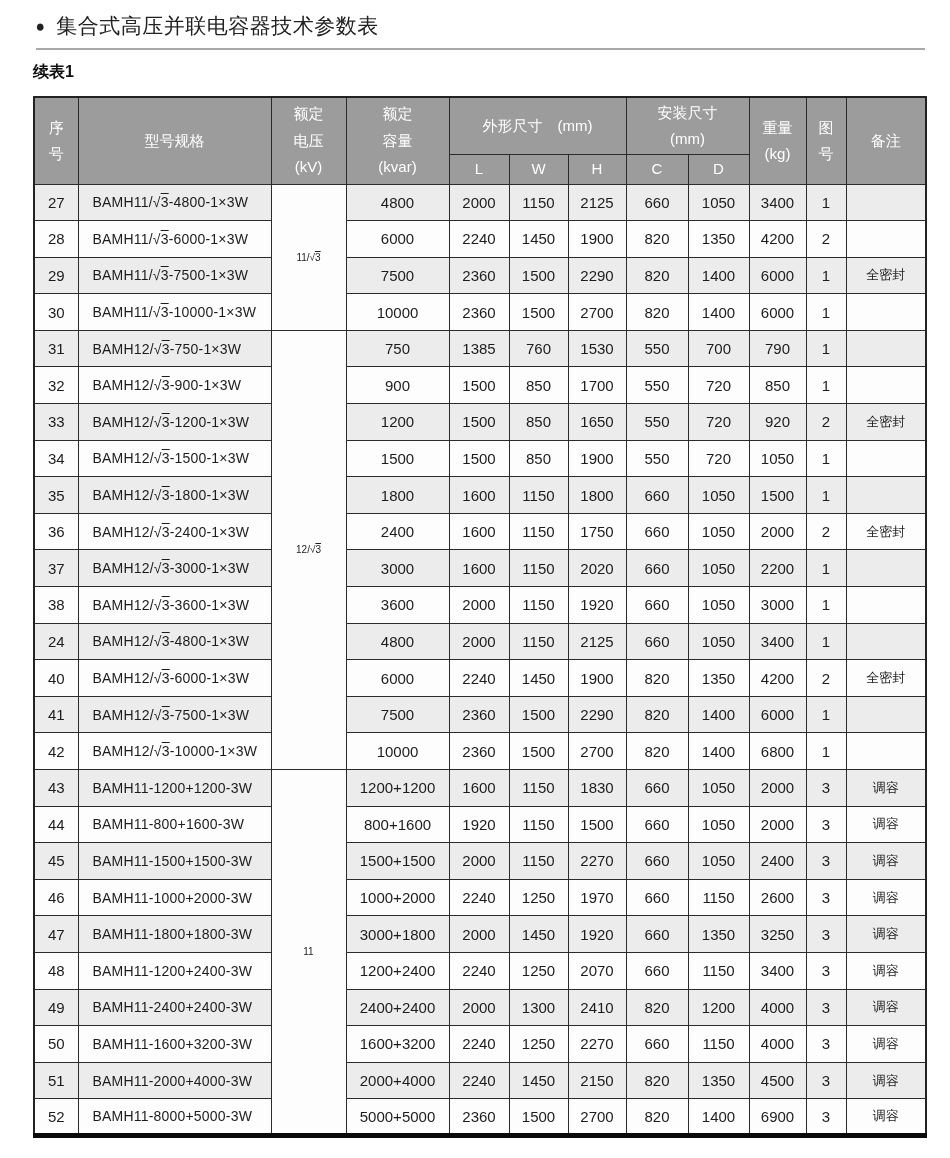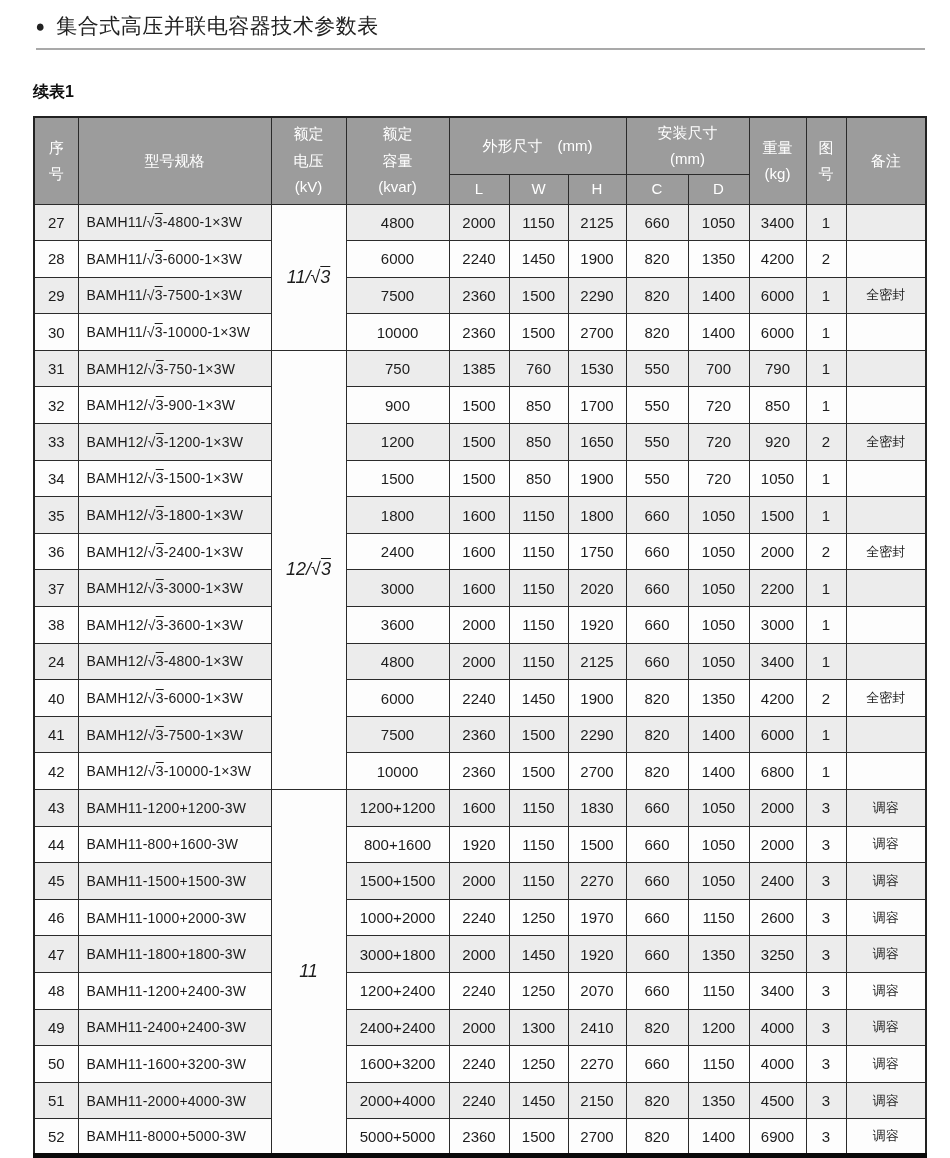--- a/index.html
+++ b/index.html
@@ -10,21 +10,21 @@
     color: #1a1a1a;
     overflow: hidden;
   }
   .page { padding: 8px 25px 0 33px; }
 
   .title-row { display: flex; align-items: center; gap: 11px; padding-top: 4px; padding-left: 2px; }
   .bullet { font-size: 17px; color: #222; line-height: 1; transform: scaleX(0.92); }
   .page-title { font-size: 21px; font-weight: normal; color: #222; letter-spacing: 0.5px; }
   .title-rule { height: 2px; background: #a9a9a9; margin-top: 8px; margin-left: 3px; }
 
-  .subtitle { font-size: 16px; font-weight: bold; color: #111; margin: 32px 0 13px 0; }
+  .subtitle { font-size: 16px; font-weight: bold; color: #111; margin: 12px 0 13px 0; }
 
   table.spec {
     border-collapse: collapse;
     table-layout: fixed;
     width: 892px;
     border: 2px solid #222;
     border-bottom: 5px solid #0a0a0a;
   }
   .spec th, .spec td {
     border: 1px solid #2b2b2b;
@@ -43,22 +43,22 @@
   tr.hrow1 th { height: 57px; }
   tr.hrow2 th { height: 30px; }
 
   .spec tbody td {
     height: 36.6px;
     font-size: 15px;
     background: #fdfdfd;
     color: #1c1c1c;
   }
   .spec tbody tr.shade td { background: #ececec; }
-  .spec tbody td.c-model { text-align: left; padding-left: 8px; font-size: 14px; letter-spacing: 0.2px; }
-  .spec tbody td.c-volt, .spec tbody tr.shade td.c-volt { background: #fdfdfd; font-size: 18px; font-style: italic; }
+  .spec tbody td.c-model { text-align: left; padding-left: 14px; font-size: 14px; letter-spacing: 0.2px; }
+  .spec tbody td.c-volt, .spec tbody tr.shade td.c-volt { background: #fdfdfd; font-size: 10px; }
   .spec tbody td.c-remark { font-size: 13px; }
   .ov { text-decoration: overline; }
 </style>
 </head>
 <body>
 
 <div class="page">
   <div class="title-row">
     <span class="bullet">●</span>
     <span class="page-title">集合式高压并联电容器技术参数表</span>

